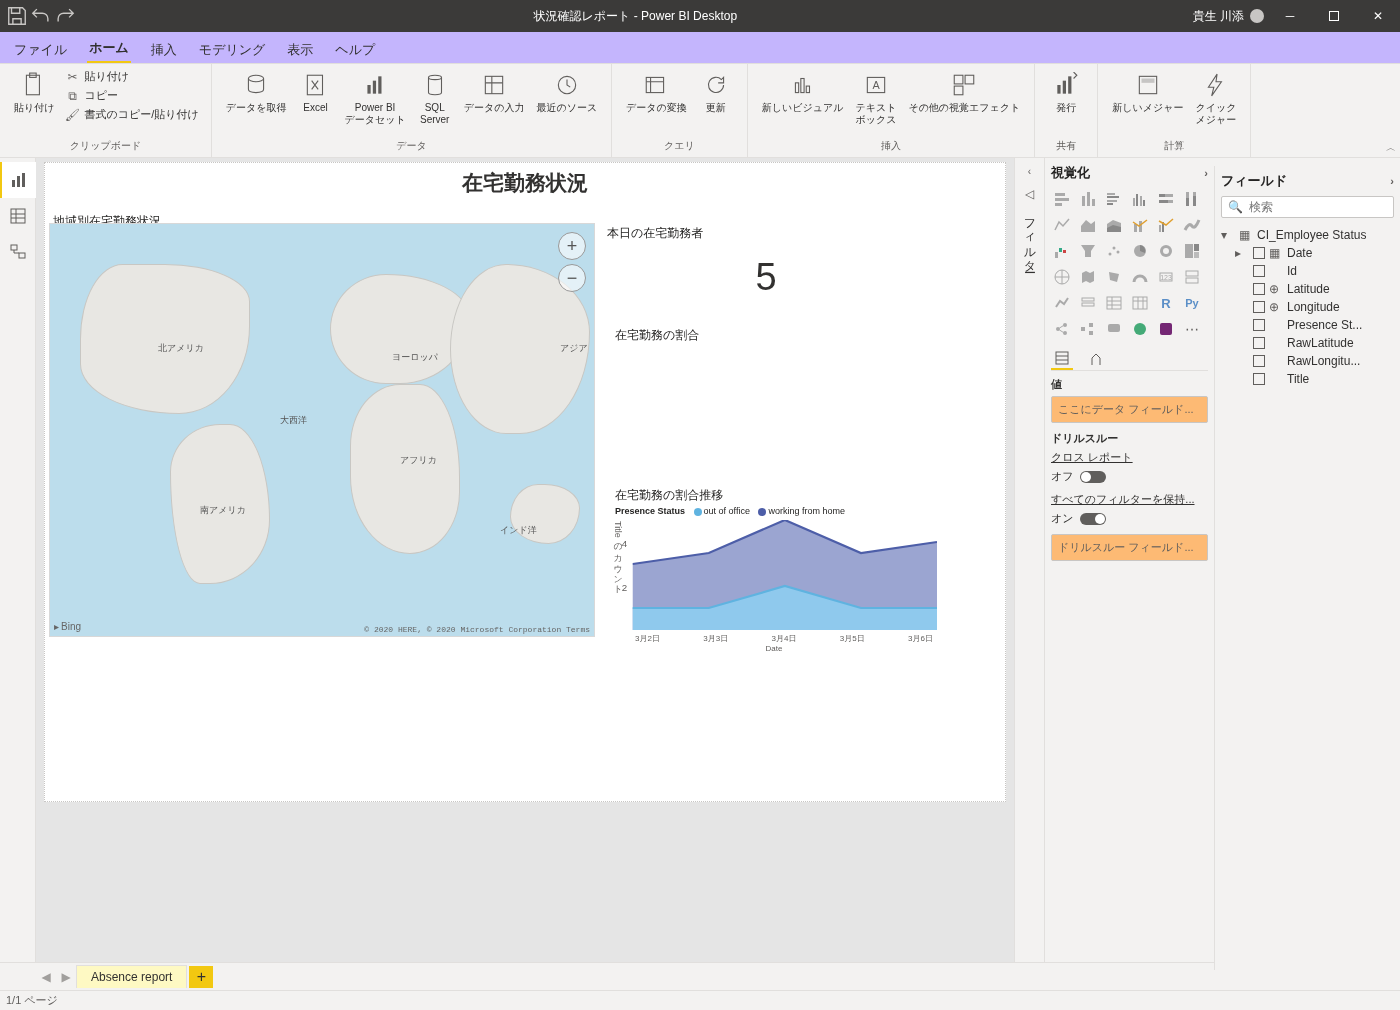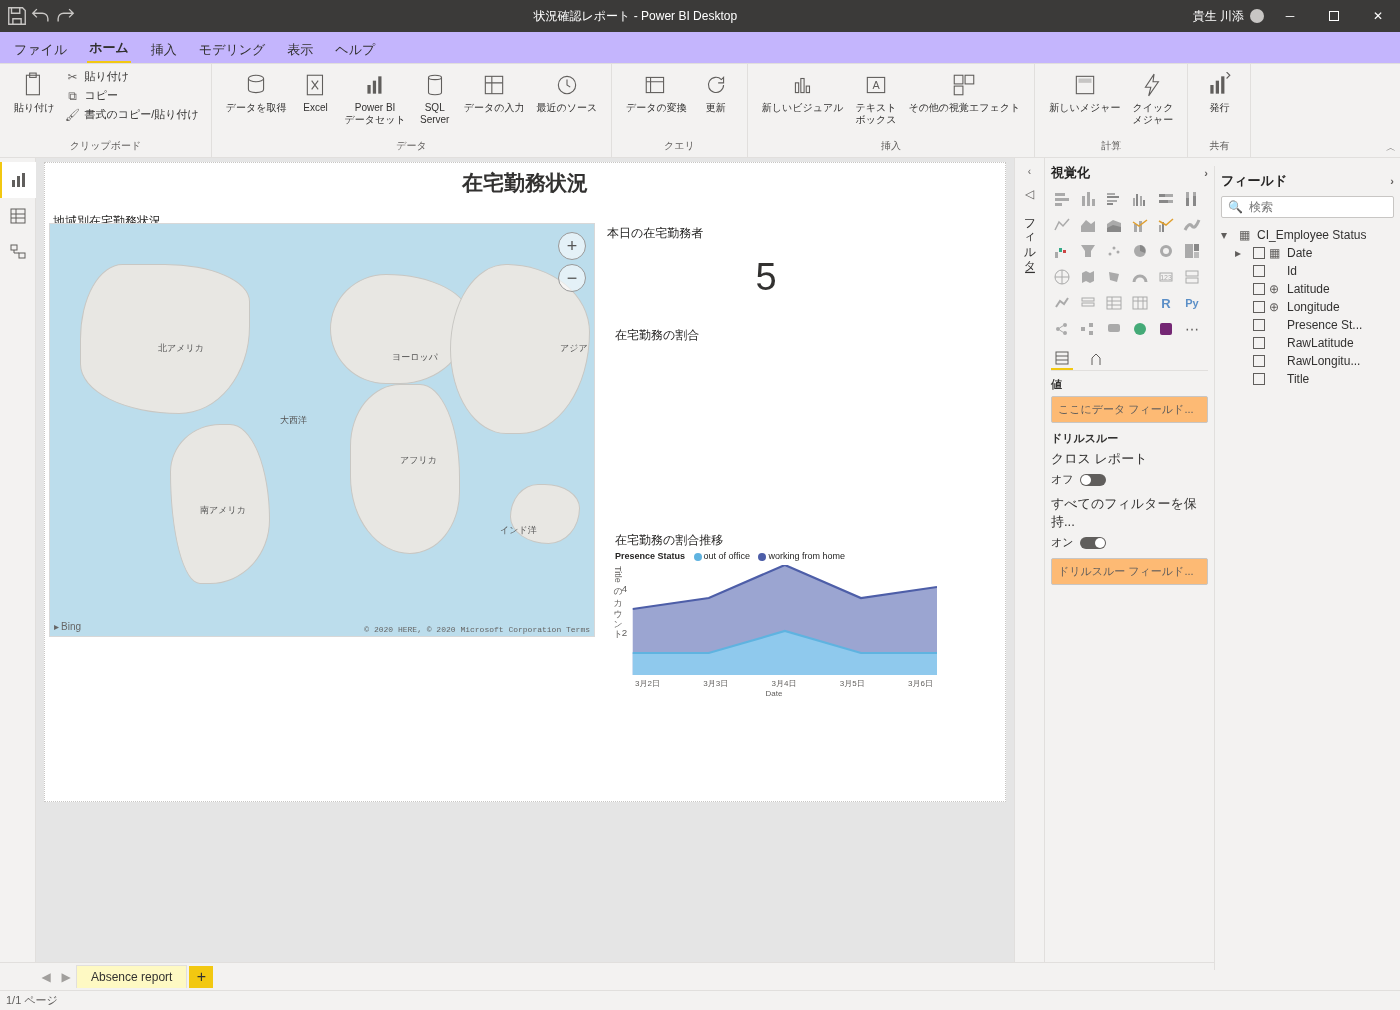--- a/index.html
+++ b/index.html
@@ -48,21 +48,21 @@
 .map { position:absolute; left:4px; top:60px; width:546px; height:414px; border:1px solid #d8d8d8; background:linear-gradient(180deg,#bcddec 0%,#bcddec 100%); overflow:hidden; }
 .map .land { position:absolute; background:#e8e7e3; border:1px solid #c8c7c3; border-radius:40% 50% 45% 55% / 55% 40% 60% 45%; }
 .map .ml { position:absolute; font-size:9px; color:#555; }
 .map .zoom { position:absolute; right:8px; top:8px; display:flex; flex-direction:column; gap:4px; }
 .map .zoom .zb { width:28px; height:28px; border-radius:50%; background:rgba(255,255,255,0.6); border:1px solid #999; display:flex; align-items:center; justify-content:center; cursor:pointer; font-size:18px; color:#555;}
 .map .credit { position:absolute; bottom:2px; right:4px; font-size:8px; color:#666;font-family:Liberation Mono, monospace; }
 .map .bing { position:absolute; bottom:4px; left:4px; font-size:10px; color:#666; display:flex; align-items:center; gap:2px;}
 .kpi { position:absolute; left:558px; top:56px; width:326px; }
 .kpi .big { font-size:38px; font-weight:400; text-align:center; padding:12px 0; }
 .ratio { position:absolute; left:566px; top:158px; width:326px; height:150px; }
-.trend { position:absolute; left:566px; top:318px; width:326px; height:160px;margin-top:45px; }
+.trend { position:absolute; left:566px; top:318px; width:326px; height:160px; }
 .trend .legend { font-size:9px; color:#252423; margin:2px 0 4px 4px; }
 .trend .legend .dot { display:inline-block; width:8px; height:8px; border-radius:50%; margin:0 2px 0 6px; vertical-align:middle;}
 .trend svg { width:100%; height:110px; }
 .trend .axis-y { font-size:9px; color:#605e5c; writing-mode:vertical-rl; position:absolute; left:0; top:40px; }
 .trend .xlabels { display:flex; justify-content:space-between; font-size:8px; color:#605e5c; padding:0 4px 0 24px;}
 .trend .xlabel-title { text-align:center; font-size:8px; color:#605e5c; }
 
 .side-rail { width:30px; background:#f3f2f1; border-left:1px solid #e1dfdd; display:flex; flex-direction:column; align-items:center; padding-top:8px; gap:10px; }
 .side-rail .vert { writing-mode:vertical-rl; font-size:12px; color:#323130; cursor:pointer; }
 .side-rail .chev { font-size:10px; color:#605e5c; cursor:pointer;}
@@ -73,21 +73,21 @@
 .panel.fields-panel { width:186px; padding:6px 6px;margin-top:8px; }
 .panel h3 { font-size:13px; font-weight:600; display:flex; justify-content:space-between; align-items:center; margin-bottom:6px; color:#252423;}
 .panel h3 .chev { font-size:11px; color:#605e5c; cursor:pointer;}
 .vis-gallery { display:grid; grid-template-columns:repeat(6,22px); gap:4px; margin-bottom:8px; }
 .vis-gallery .vi { width:22px; height:22px; display:flex; align-items:center; justify-content:center; cursor:pointer; color:#605e5c; background:#fff0; }
 .field-tabs { display:flex; gap:12px; margin:4px 0 6px; border-bottom:1px solid #e1dfdd; }
 .field-tabs .ft { width:22px; height:22px; display:flex; align-items:center; justify-content:center; cursor:pointer; color:#605e5c; }
 .field-tabs .ft.active { border-bottom:2px solid #f2c811; }
 .section-label { font-size:11px; font-weight:600; margin:4px 0; }
 .drop-well { background:#fdba74; border:1px solid #c8c6c4; border-radius:2px; padding:5px 6px; font-size:11px; color:#605e5c; margin-bottom:8px; }
-.sub-label { font-size:13px; color:#323130; margin:4px 0 2px; }
+.sub-label { font-size:11px; color:#323130; margin:4px 0 2px;text-decoration:underline; }
 .toggle { display:flex; align-items:center; gap:6px; font-size:11px; margin:4px 0 8px; }
 .toggle .track { width:26px; height:12px; background:#605e5c; border-radius:6px; position:relative; }
 .toggle .track .knob { width:10px; height:10px; background:#fff; border-radius:50%; position:absolute; top:1px; }
 .toggle.off .knob { left:1px; } .toggle.on .knob { right:1px; }
 
 .search { display:flex; align-items:center; gap:6px; border:1px solid #c8c6c4; background:#fff; border-radius:2px; padding:3px 6px; margin-bottom:8px; }
 .search input { border:none; outline:none; font-size:12px; flex:1; background:transparent; }
 .tree { font-size:12px; }
 .tree .node { display:flex; align-items:center; gap:4px; padding:2px 0; cursor:pointer; }
 .tree .children { margin-left:14px; }
@@ -300,54 +300,54 @@
         </div>
     </div>
     <div class="label">挿入</div>
   </div>
 
   <div class="group">
     <div class="items">
       <div class="rbtn">
           <div class="ico">
             <svg viewBox="0 0 24 24">
-              <rect x="4" y="4" width="16" height="16" fill="none" stroke="currentColor"></rect>
-              <rect x="6" y="6" width="12" height="4" fill="currentColor" opacity="0.3"></rect>
-            </svg>
-          </div>
-          <div class="txt">新しいメジャー</div>
-        </div>
-      <div class="rbtn">
-          <div class="ico">
-            <svg viewBox="0 0 24 24">
-              <path d="M13 2L5 14h5l-2 8 9-13h-5z" fill="none" stroke="currentColor"></path>
-            </svg>
-          </div>
-          <div class="txt">クイック
-メジャー</div>
-        </div>
-    </div>
-    <div class="label">計算</div>
-  </div>
-
-  <div class="group">
-    <div class="items">
-      <div class="rbtn">
-          <div class="ico">
-            <svg viewBox="0 0 24 24">
               <rect x="4" y="12" width="3" height="8" fill="currentColor"></rect>
               <rect x="9" y="8" width="3" height="12" fill="currentColor"></rect>
               <rect x="14" y="4" width="3" height="16" fill="currentColor"></rect>
               <path d="M19 6l3-3-3-3" fill="none" stroke="currentColor"></path>
             </svg>
           </div>
           <div class="txt">発行</div>
         </div>
     </div>
     <div class="label">共有</div>
+  </div>
+
+  <div class="group">
+    <div class="items">
+      <div class="rbtn">
+          <div class="ico">
+            <svg viewBox="0 0 24 24">
+              <rect x="4" y="4" width="16" height="16" fill="none" stroke="currentColor"></rect>
+              <rect x="6" y="6" width="12" height="4" fill="currentColor" opacity="0.3"></rect>
+            </svg>
+          </div>
+          <div class="txt">新しいメジャー</div>
+        </div>
+      <div class="rbtn">
+          <div class="ico">
+            <svg viewBox="0 0 24 24">
+              <path d="M13 2L5 14h5l-2 8 9-13h-5z" fill="none" stroke="currentColor"></path>
+            </svg>
+          </div>
+          <div class="txt">クイック
+メジャー</div>
+        </div>
+    </div>
+    <div class="label">計算</div>
   </div>
   <div class="collapse">︿</div>
 </div>
 
 <div class="main">
 
   <div class="view-switch">
     <div class="vs active">
         <svg width="18" height="18" viewBox="0 0 18 18">
           <rect x="2" y="9" width="3" height="7" fill="currentColor"></rect>

